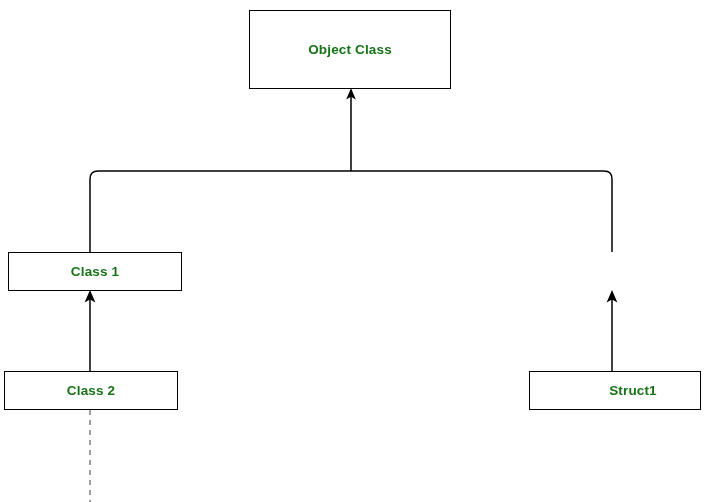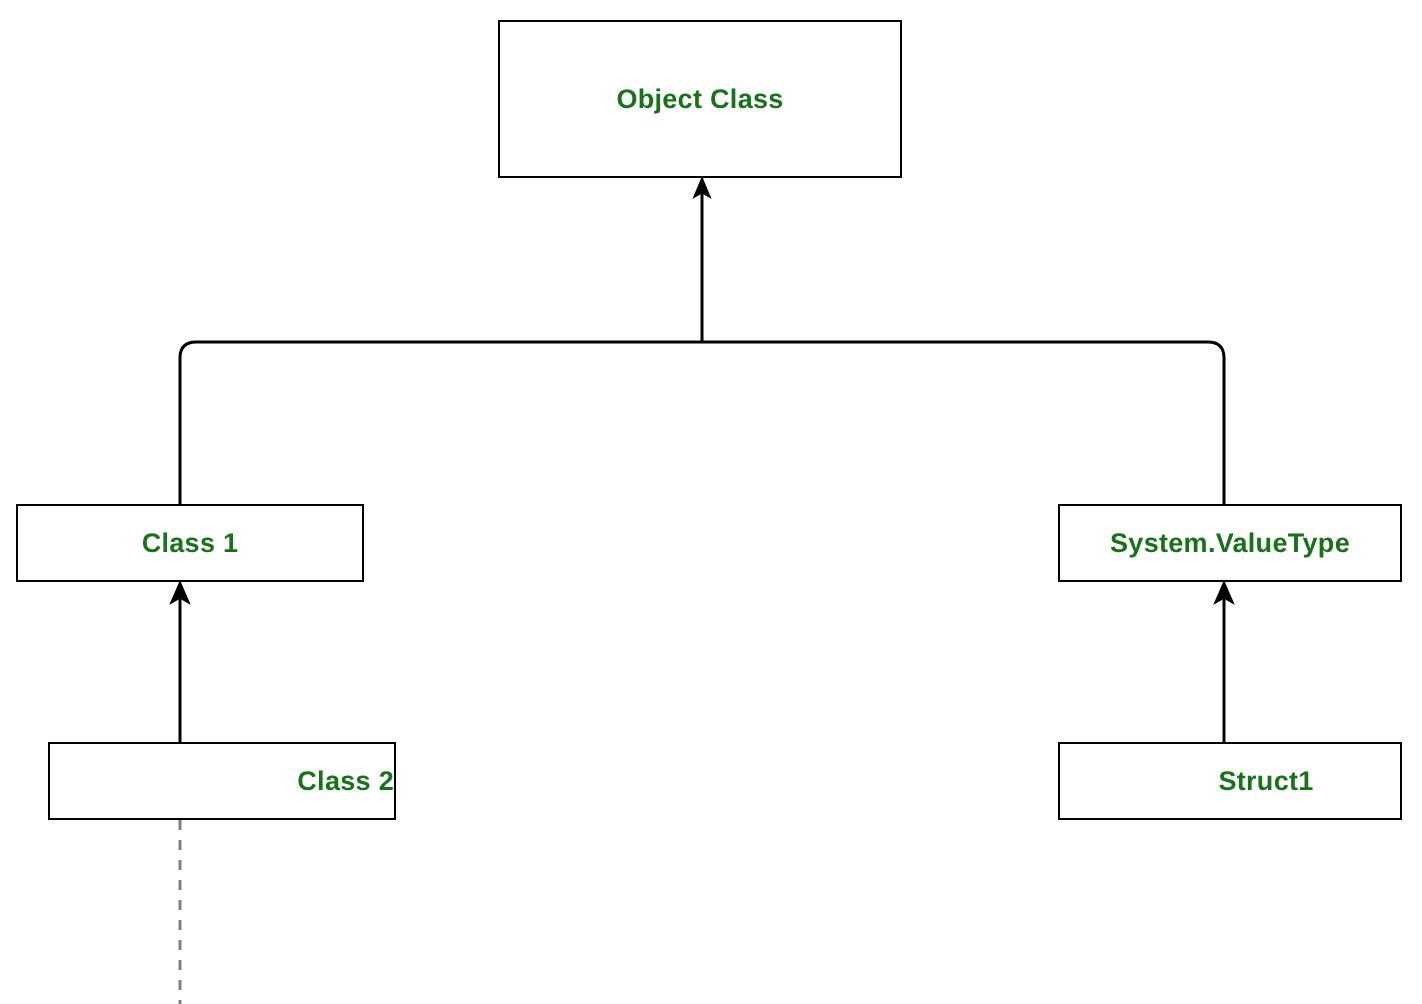--- a/index.html
+++ b/index.html
@@ -57,25 +57,24 @@
     width: 174px;
     height: 39px;
   }
   #node-system-valuetype {
     left: 529px;
     top: 252px;
     width: 172px;
     height: 39px;
   }
   #node-class-2 {
-    left: 24px;
+    left: 4px;
     top: 371px;
     width: 174px;
     height: 39px;
-    justify-content: flex-end;
   }
   #node-struct1 {
     left: 529px;
     top: 371px;
     width: 172px;
     height: 39px;
     padding-left: 36px;
   }
 </style>
 </head>
@@ -106,23 +105,20 @@
   </svg>
 
   <div class="node-box" id="node-object-class">
     <span class="node-label">Object Class</span>
   </div>
 
   <div class="node-box" id="node-class-1">
     <span class="node-label">Class 1</span>
   </div>
 
-  <div class="node-box" id="node-system-valuetype">
-    <span class="node-label">System.ValueType</span>
-  </div>
 
   <div class="node-box" id="node-class-2">
     <span class="node-label">Class 2</span>
   </div>
 
   <div class="node-box" id="node-struct1">
     <span class="node-label">Struct1</span>
   </div>
 
 </div>

